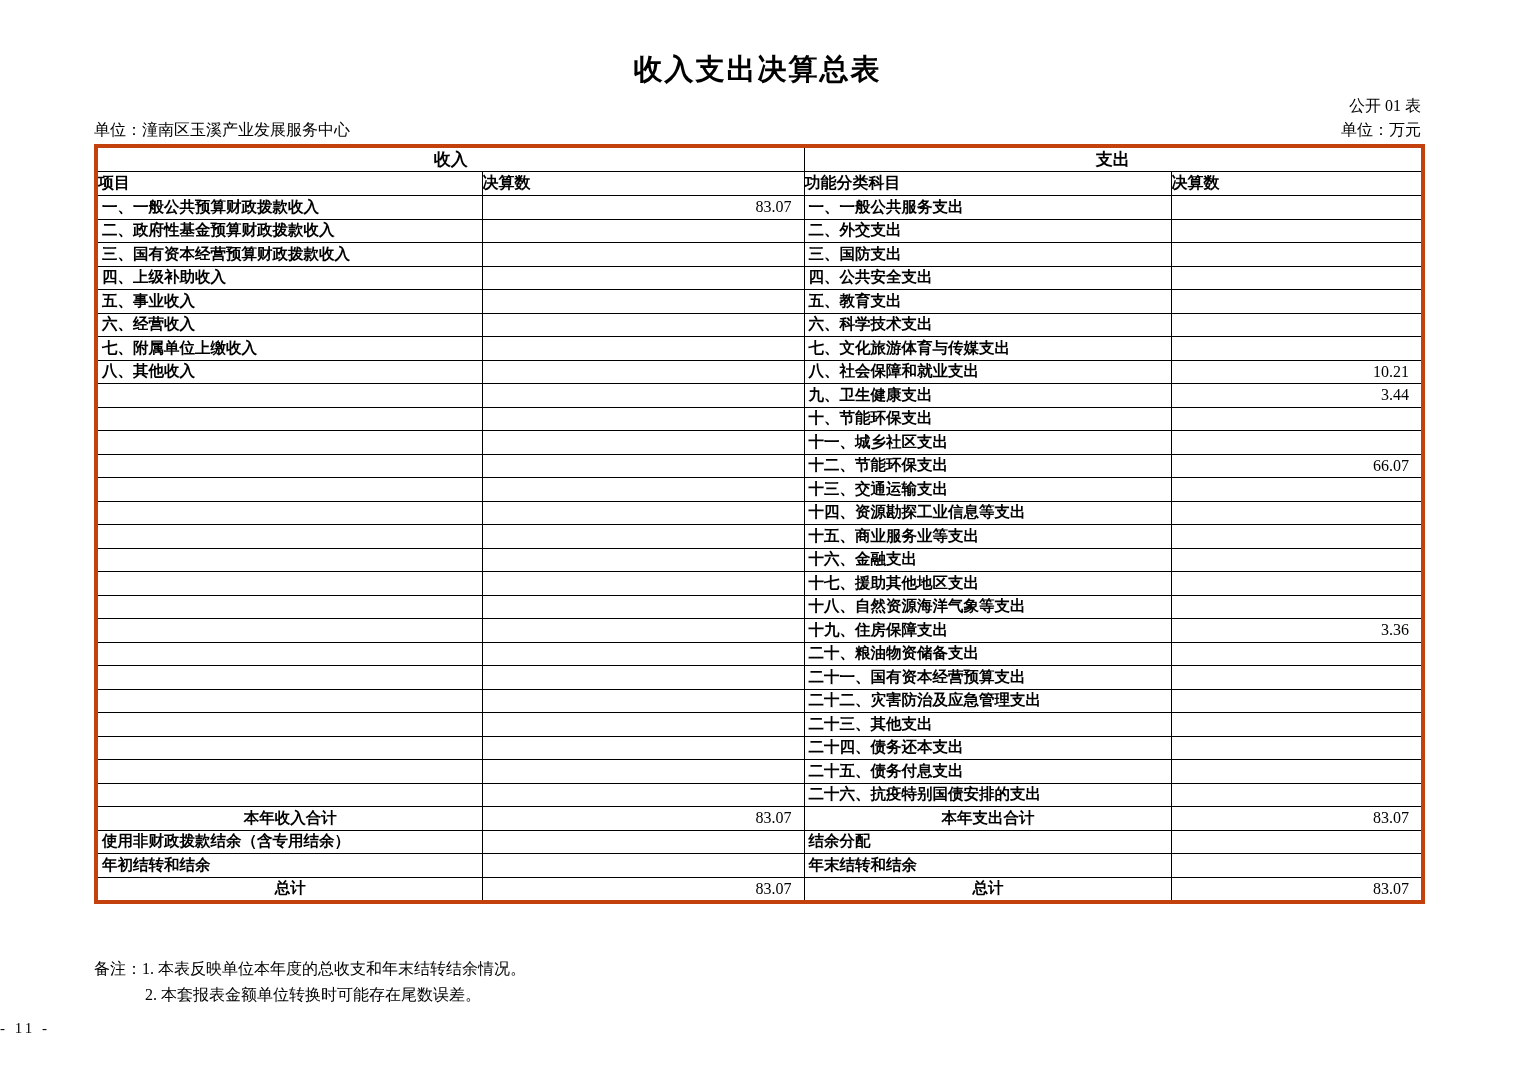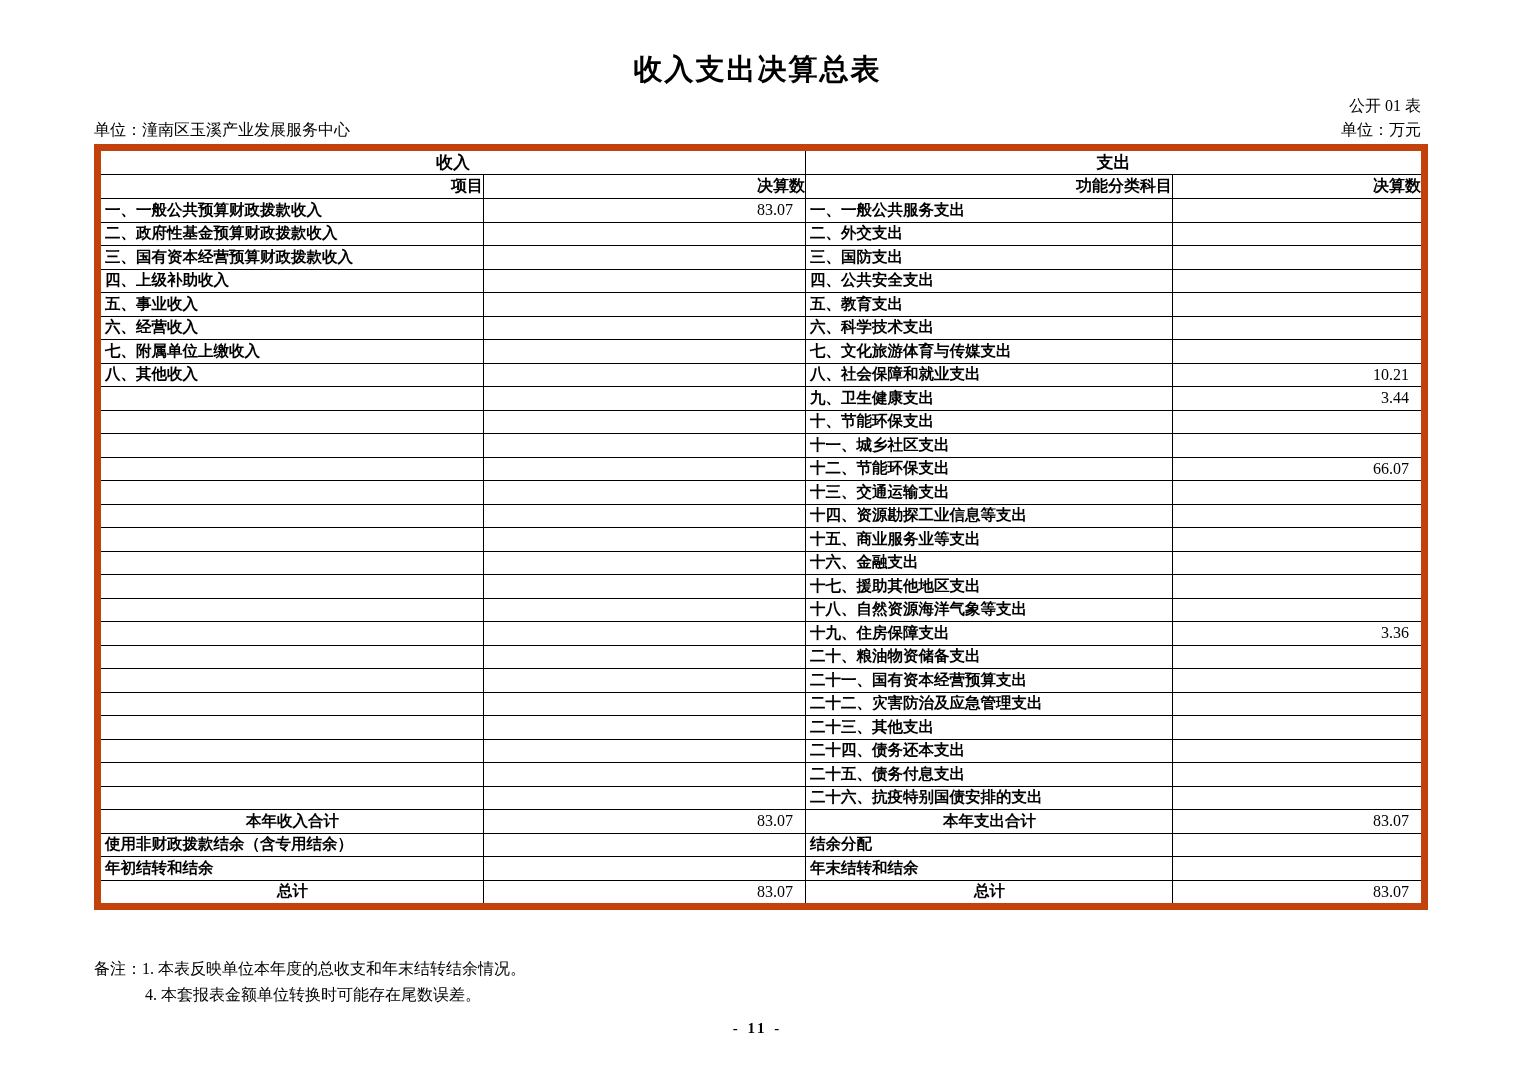--- a/index.html
+++ b/index.html
@@ -19,40 +19,40 @@
   }
   .meta-row {
     position: absolute; top: 120px; left: 94px; right: 94px;
     display: flex; justify-content: space-between;
     font-size: 16px;
     gap: 20px;
   }
   table.summary {
     position: absolute; top: 144px; left: 94px;
     width: 1327px; border-collapse: collapse; table-layout: fixed;
-    border: 7px solid #c2410c;
+    border: 4px solid #c2410c;
   }
   table.summary th, table.summary td {
     border: 1px solid #000;
     white-space: nowrap; overflow: hidden;
   }
   tr.section-row th { height: 23px; font-size: 17px; font-weight: bold; text-align: center; padding: 0; }
-  tr.col-header-row th { height: 23px; font-size: 16px; font-weight: bold; text-align: right; padding: 0; }
+  tr.col-header-row th { height: 23px; font-size: 16px; font-weight: bold; text-align: left; padding: 0; }
   tbody td { height: 22.5px; font-size: 15.5px; padding: 0 3px; }
   td.label { font-weight: bold; text-align: left; padding-left: 4px; margin-top: 44px; }
   td.num   { font-weight: normal; text-align: right; padding-right: 12px; font-size: 16px; }
   td.c     { text-align: center; }
   .notes {
     position: absolute; left: 94px; top: 928px;
     font-size: 16px; line-height: 26px; margin-top: 28px;
   }
   .note-line-2 { padding-left: 51px; }
   .page-number {
     position: absolute; top: 1020px; left: 0; width: 100%;
-    text-align: center; font-size: 15px; letter-spacing: 3px; font-weight: bold;
+    text-align: left; font-size: 15px; letter-spacing: 3px;
   }
 </style>
 </head>
 <body>
 
 <div class="page-title">收入支出决算总表</div>
 
 <div class="table-code">公开 01 表</div>
 
 <div class="meta-row">
@@ -258,16 +258,16 @@
     <td class="label c">总计</td>
     <td class="num">83.07</td>
     <td class="label c">总计</td>
     <td class="num">83.07</td>
   </tr>
     </tbody>
 </table>
 
 <div class="notes">
   <div>备注：1. 本表反映单位本年度的总收支和年末结转结余情况。</div>
-  <div class="note-line-2">4. 本套报表金额单位转换时可能存在尾数误差。</div>
+  <div class="note-line-2">2. 本套报表金额单位转换时可能存在尾数误差。</div>
 </div>
 
 <div class="page-number">- 11 -</div>
 
 </body></html>

